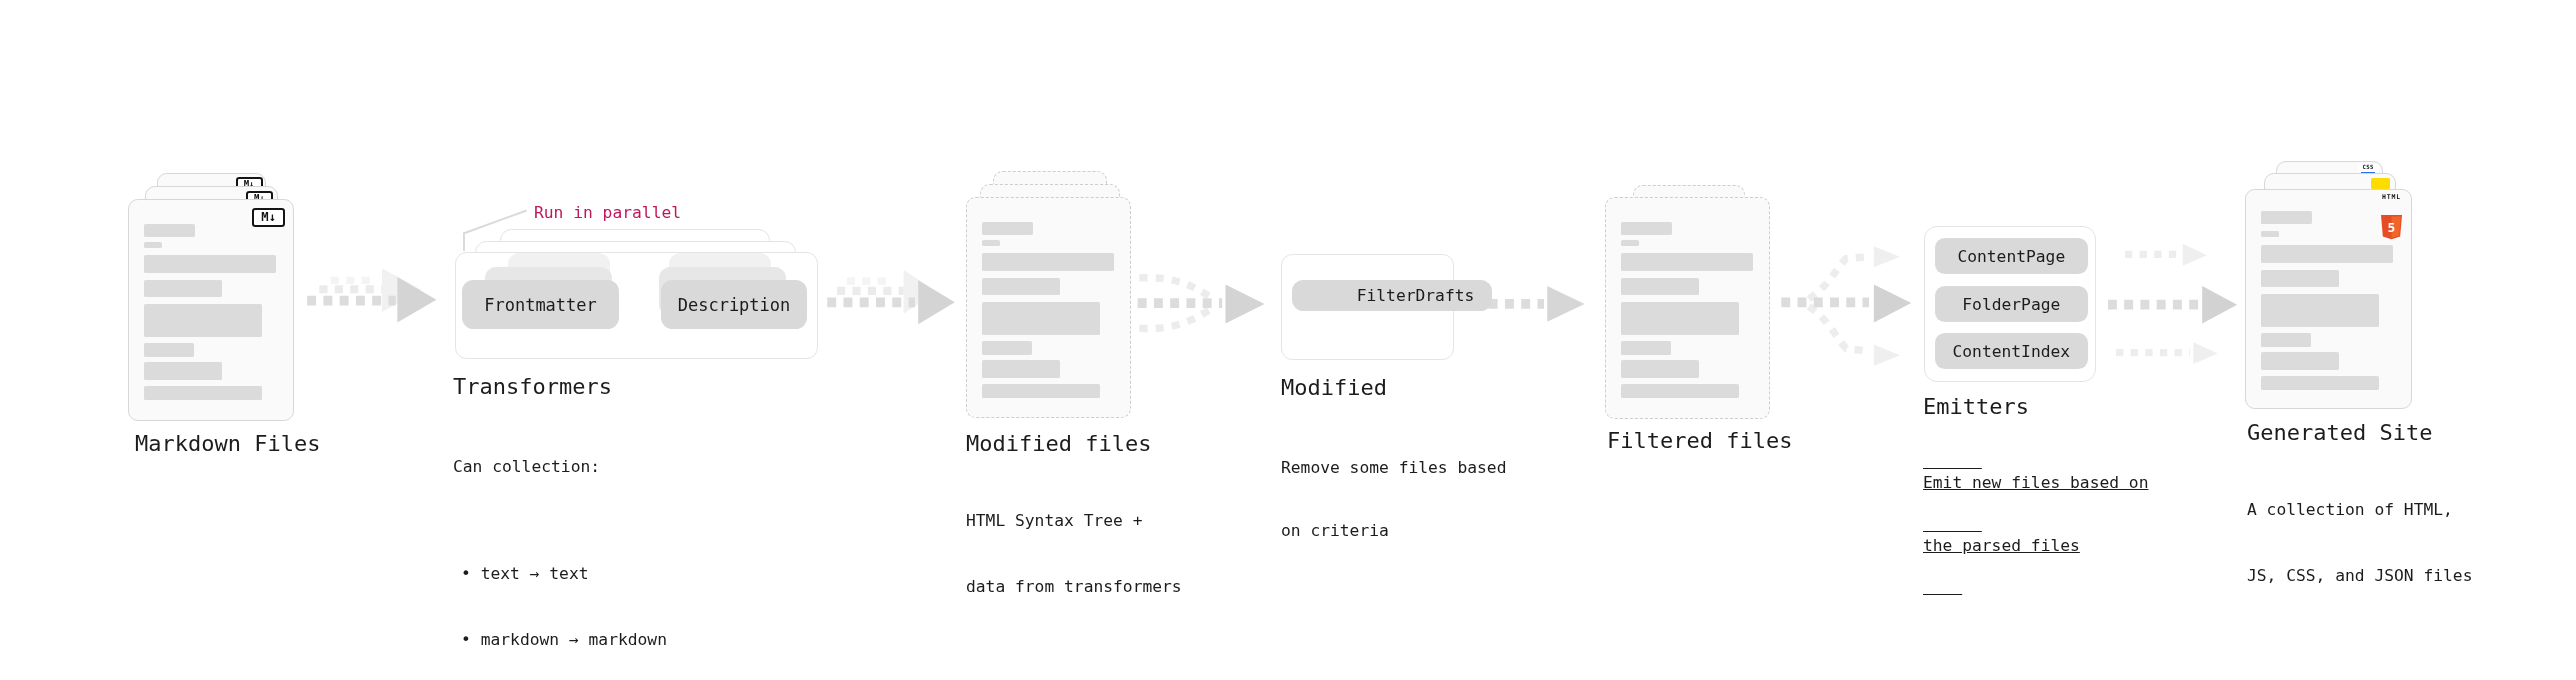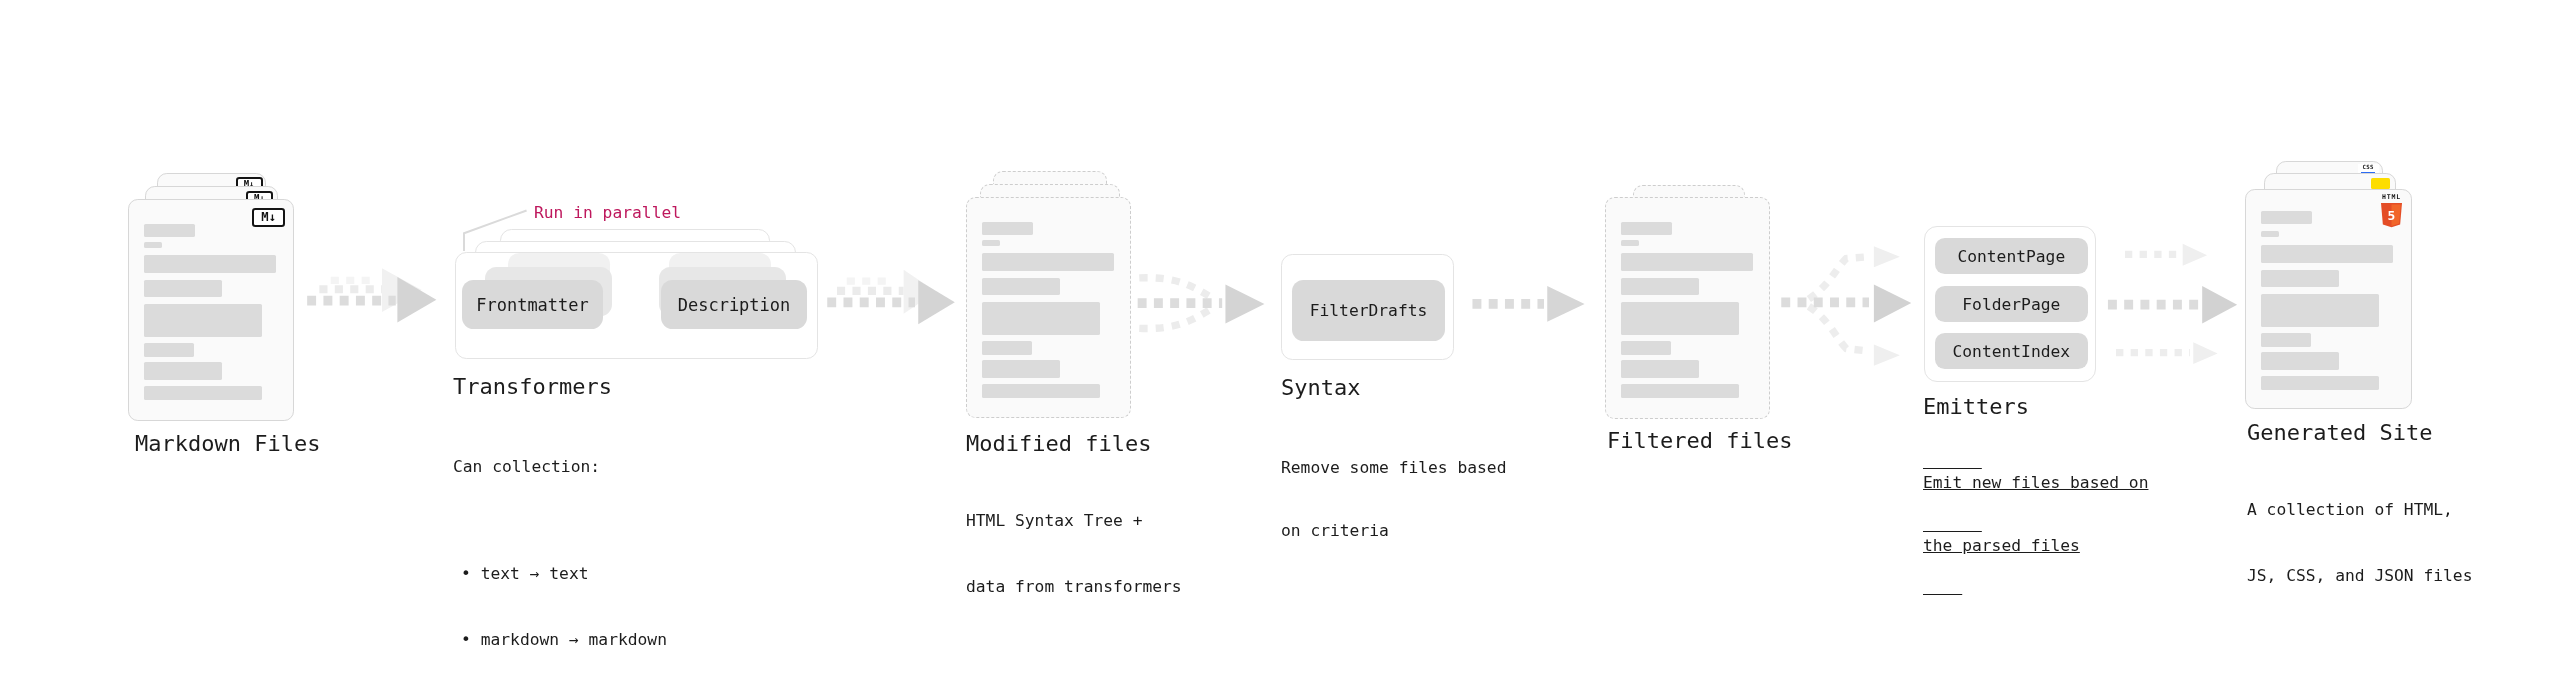--- a/index.html
+++ b/index.html
@@ -44,21 +44,21 @@
   
   .epill{position:absolute;left:9.8px;width:153px;height:36px;background:#d9d9d9;border-radius:9.8px;
     display:flex;align-items:center;justify-content:center;font-size:16.3px;color:#1c1c1c;}
 
   
   .cssbadge{position:absolute;width:21px;height:11.4px;background:#ffffff;display:flex;flex-direction:column;align-items:center;}
   .cssbadge .t{font-size:5.7px;font-weight:bold;letter-spacing:0.4px;color:#141414;line-height:6.5px;}
   .cssbadge .bar{width:14px;height:2.4px;background:#2b6bf3;margin-top:0.8px;}
   .jsbadge{position:absolute;width:18.7px;height:11.4px;background:#fddd00;border-radius:1.6px;}
   .htmlbadge{position:absolute;display:flex;flex-direction:column;align-items:center;}
-  .htmlbadge .t{font-size:6.5px;font-weight:bold;letter-spacing:0.8px;color:#141414;line-height:7.3px;margin-bottom:2px;}
+  .htmlbadge .t{font-size:6.5px;font-weight:bold;letter-spacing:0.8px;color:#141414;line-height:7.3px;margin-bottom:14px;}
 </style>
 </head>
 <body>
 
 <div id="canvas">
 
   <svg class="layer" viewBox="0 0 3170 838" aria-hidden="true">
 
     <g>
       <line x1="407" y1="345" x2="463" y2="345" stroke="#f4f4f4" stroke-width="9" stroke-dasharray="10 9"></line>
@@ -145,21 +145,21 @@
     <div class="lbl" style="left:128px;top:432px;margin-left:7px;">Markdown Files</div>
   </div>
 
   <div>
     <div class="obox" style="left:500px;top:229px;width:270px;height:106px;"></div>
     <div class="obox" style="left:475px;top:241px;width:321px;height:106px;"></div>
     <div class="obox" style="left:455px;top:252px;width:363px;height:107px;"></div>
 
     <div class="pill ghost2" style="left:508px;top:253px;width:102px;height:49px;"></div>
     <div class="pill ghost1" style="left:485px;top:267px;width:127px;height:49px;"></div>
-    <div class="pill" style="left:462px;top:280px;width:141px;height:49px;">Frontmatter</div>
+    <div class="pill" style="left:462px;top:280px;width:157px;height:49px;">Frontmatter</div>
 
     <div class="pill ghost2" style="left:669px;top:253px;width:102px;height:49px;"></div>
     <div class="pill ghost1" style="left:659px;top:267px;width:127px;height:49px;"></div>
     <div class="pill" style="left:661px;top:280px;width:146px;height:49px;">Description</div>
 
     <div class="note" style="left:534px;top:203px;">Run in parallel</div>
 
     <div class="lbl" style="left:453px;top:375px;">Transformers</div>
     <div class="sub" style="left:453px;top:414px;">
       <div>Can collection:</div>
@@ -188,22 +188,22 @@
     </div>
     <div class="lbl" style="left:966px;top:432px;">Modified files</div>
     <div class="sub" style="left:966px;top:466px;line-height:22px;">
       <div>HTML Syntax Tree +</div>
       <div>data from transformers</div>
     </div>
   </div>
 
   <div>
     <div class="obox" style="left:1281px;top:254px;width:173px;height:106px;"></div>
-    <div class="pill" style="left:1292px;top:280px;width:153px;height:61px;font-size:16.3px;">FilterDrafts</div>
-    <div class="lbl" style="left:1281px;top:376px;">Syntax</div>
+    <div class="pill" style="left:1292px;top:280px;width:153px;height:31px;font-size:16.3px;padding-left:47px;">FilterDrafts</div>
+    <div class="lbl" style="left:1281px;top:376px;">Modified</div>
     <div class="sub" style="left:1281px;top:415px;">
       <div>Remove some files based</div>
       <div>on criteria</div>
     </div>
   </div>
 
   <div>
     <div class="card dashed" style="left:1633px;top:185px;width:112px;height:49px;"></div>
     <div class="card dashed" style="left:1605px;top:197px;width:165px;height:222px;">
       <div>

